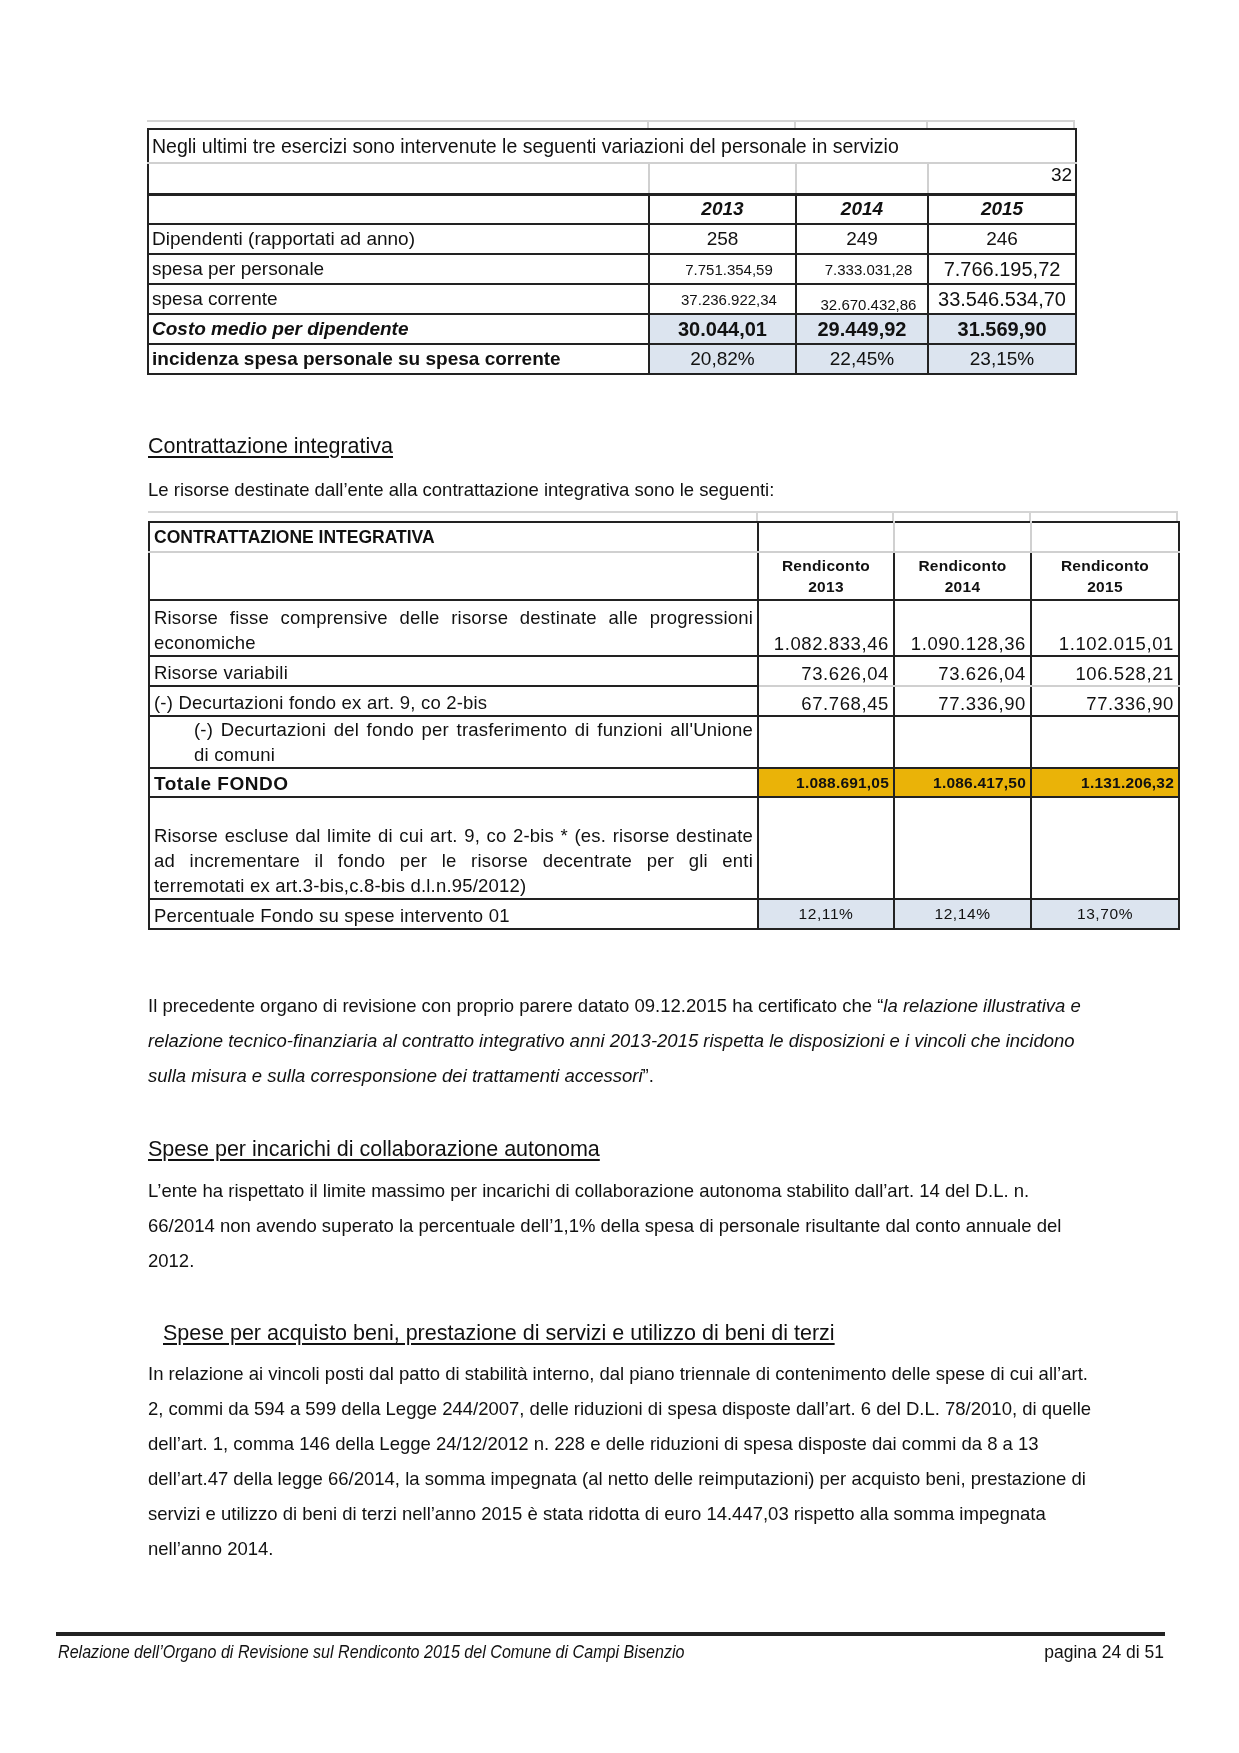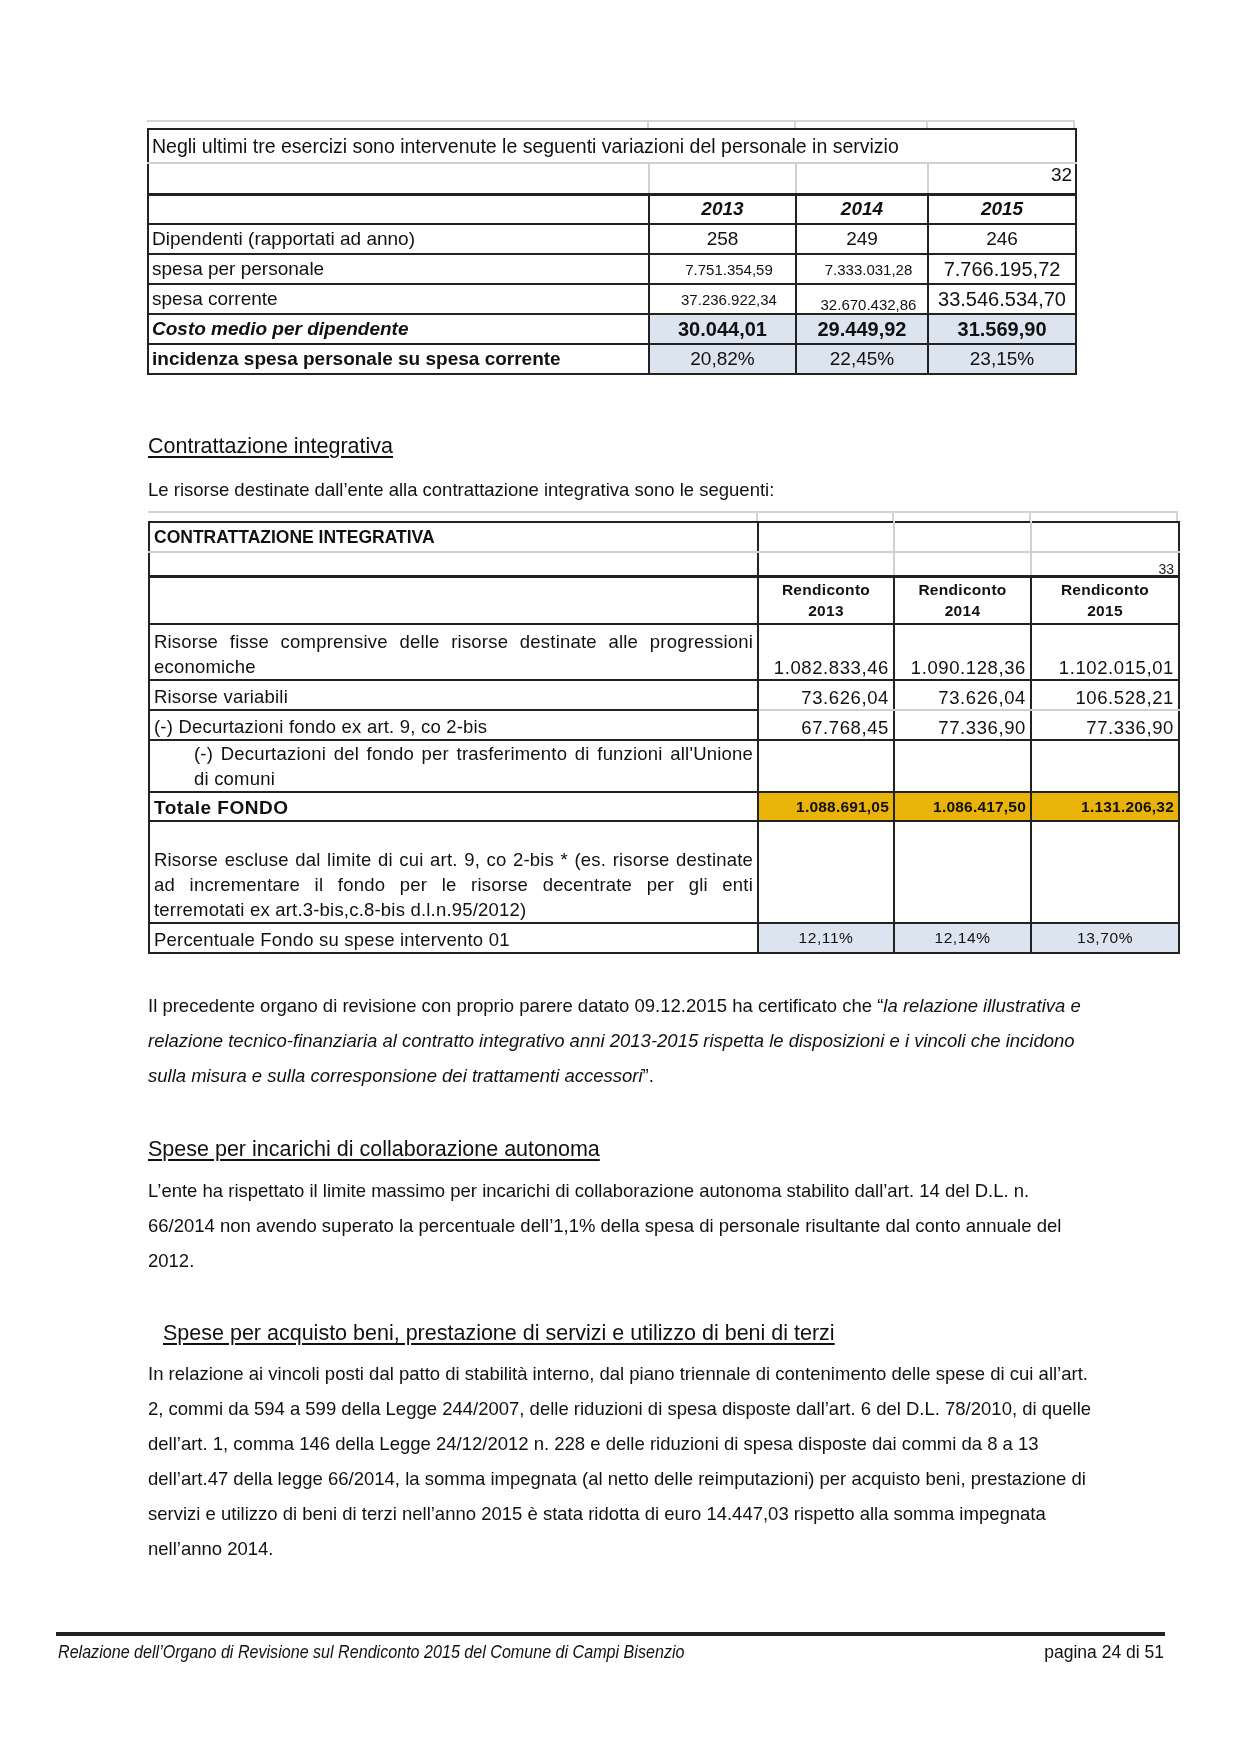--- a/index.html
+++ b/index.html
@@ -152,26 +152,20 @@
         <col style="width:137px">
         <col style="width:148px">
       </colgroup>
     <tbody>
         <tr class="title">
       <td style="border-left:2px solid #222;">CONTRATTAZIONE INTEGRATIVA</td>
       <td class="g"></td>
       <td class="g"></td>
       <td class="gl"></td>
     </tr>
-    <tr class="sub">
-      <td style="border-left:2px solid #222;"></td>
-      <td class="g"></td>
-      <td class="g"></td>
-      <td class="gl">33</td>
-    </tr>
     <tr class="hdr">
       <td></td>
       <td><span>Rendiconto</span><br><span>2013</span></td>
       <td><span>Rendiconto</span><br><span>2014</span></td>
       <td><span>Rendiconto</span><br><span>2015</span></td>
     </tr>
     <tr class="r1">
       <td class="lab">Risorse fisse comprensive delle risorse destinate alle progressioni economiche</td>
       <td class="v">1.082.833,46</td>
       <td class="v">1.090.128,36</td>

